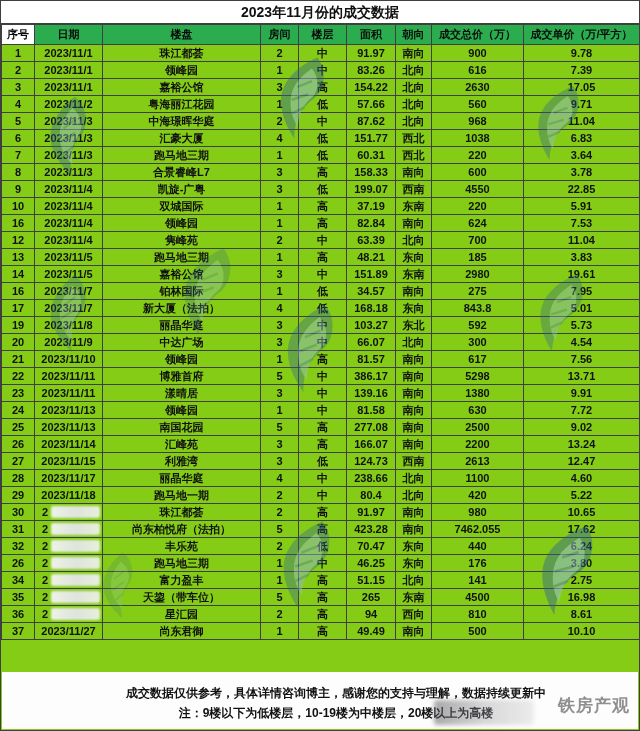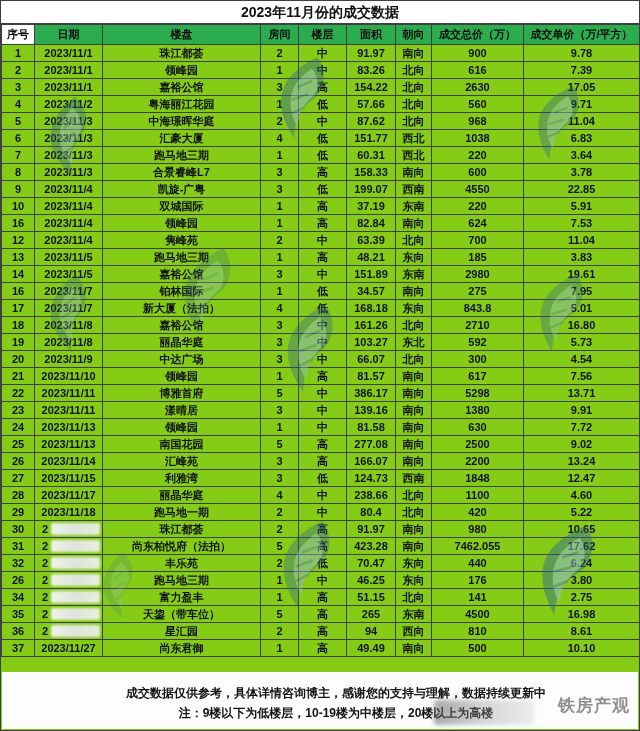--- a/index.html
+++ b/index.html
@@ -279,31 +279,20 @@
           <td>2023/11/7</td>
           <td>新大厦（法拍）</td>
           <td>4</td>
           <td>低</td>
           <td>168.18</td>
           <td>东向</td>
           <td>843.8</td>
           <td>5.01</td>
         </tr>
         <tr>
-          <td>18</td>
-          <td>2023/11/8</td>
-          <td>嘉裕公馆</td>
-          <td>3</td>
-          <td>中</td>
-          <td>161.26</td>
-          <td>北向</td>
-          <td>2710</td>
-          <td>16.80</td>
-        </tr>
-        <tr>
           <td>19</td>
           <td>2023/11/8</td>
           <td>丽晶华庭</td>
           <td>3</td>
           <td>中</td>
           <td>103.27</td>
           <td>东北</td>
           <td>592</td>
           <td>5.73</td>
         </tr>
@@ -385,21 +374,21 @@
           <td>13.24</td>
         </tr>
         <tr>
           <td>27</td>
           <td>2023/11/15</td>
           <td>利雅湾</td>
           <td>3</td>
           <td>低</td>
           <td>124.73</td>
           <td>西南</td>
-          <td>1848</td>
+          <td>2613</td>
           <td>12.47</td>
         </tr>
         <tr>
           <td>28</td>
           <td>2023/11/17</td>
           <td>丽晶华庭</td>
           <td>4</td>
           <td>中</td>
           <td>238.66</td>
           <td>北向</td>

